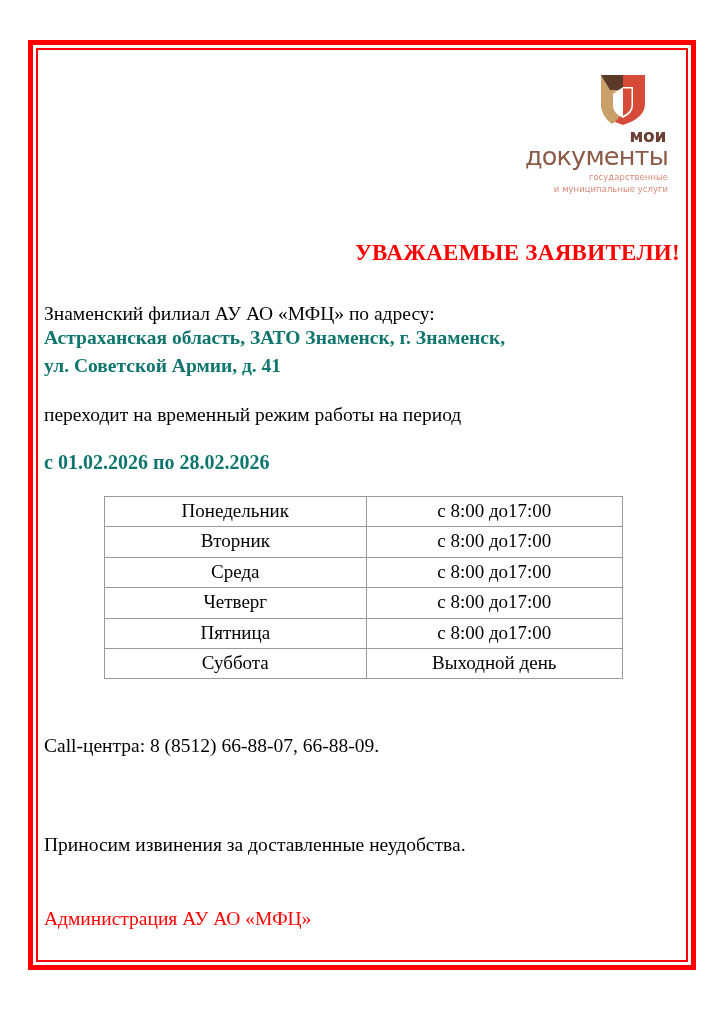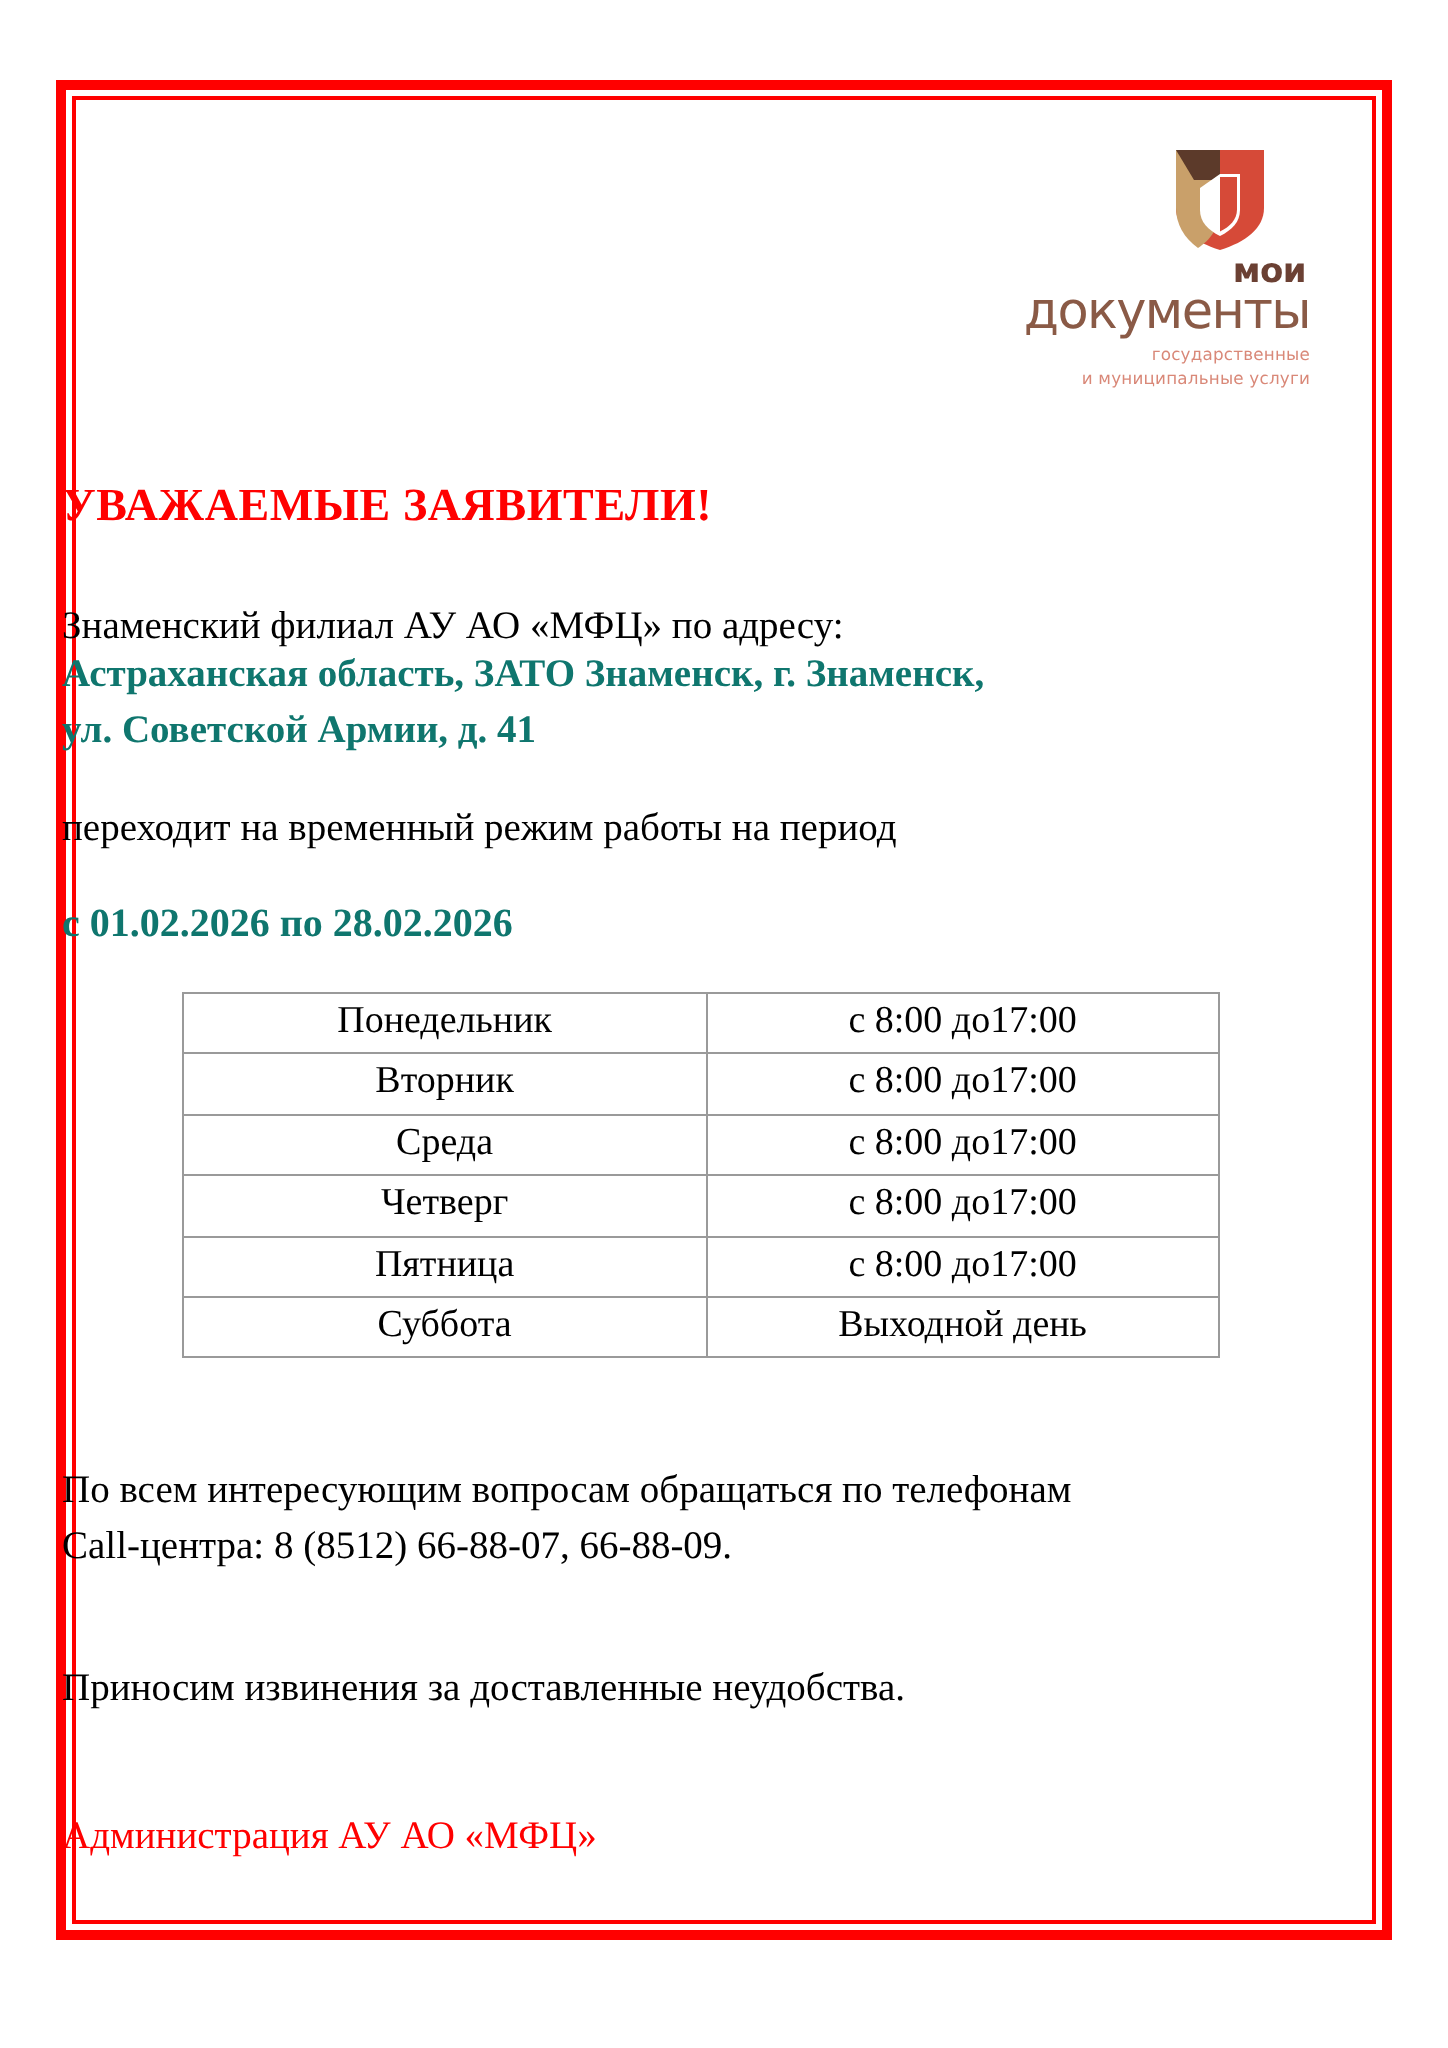--- a/index.html
+++ b/index.html
@@ -33,21 +33,21 @@
     top: 48px;
     width: 652px;
     height: 914px;
     border: 2px solid #ff0000;
     box-sizing: border-box;
   }
 
   
   .sheet {
     position: absolute;
-    left: 31px;
+    left: 44px;
     top: 56px;
     width: 636px;
     height: 898px;
     box-sizing: border-box;
   }
 
   
   .logo-block {
     position: absolute;
     right: 12px;
@@ -91,21 +91,21 @@
     letter-spacing: 0.1px;
   }
   .logo-tag1 { margin-top: 3px; }
 
   
   .heading-main {
     position: absolute;
     left: 0;
     top: 184px;
     width: 636px;
-    text-align: left;
+    text-align: right;
     font-size: 23px;
     font-weight: bold;
     color: #ff0000;
     letter-spacing: 0.3px;
   }
 
   .para {
     position: absolute;
     left: 0;
     width: 636px;
@@ -221,21 +221,20 @@
         </tr>
         <tr>
           <td class="day">Суббота</td>
           <td class="time">Выходной день</td>
         </tr>
       </tbody>
     </table>
   </div>
 
   <div class="para black p-contact">
-    <div>По всем интересующим вопросам обращаться по телефонам</div>
     <div>Call-центра: 8 (8512) 66-88-07, 66-88-09.</div>
   </div>
 
   <div class="para black p-apology">Приносим извинения за доставленные неудобства.</div>
 
   <div class="signature">Администрация АУ АО «МФЦ»</div>
 
 </div>
 
 </body></html>

